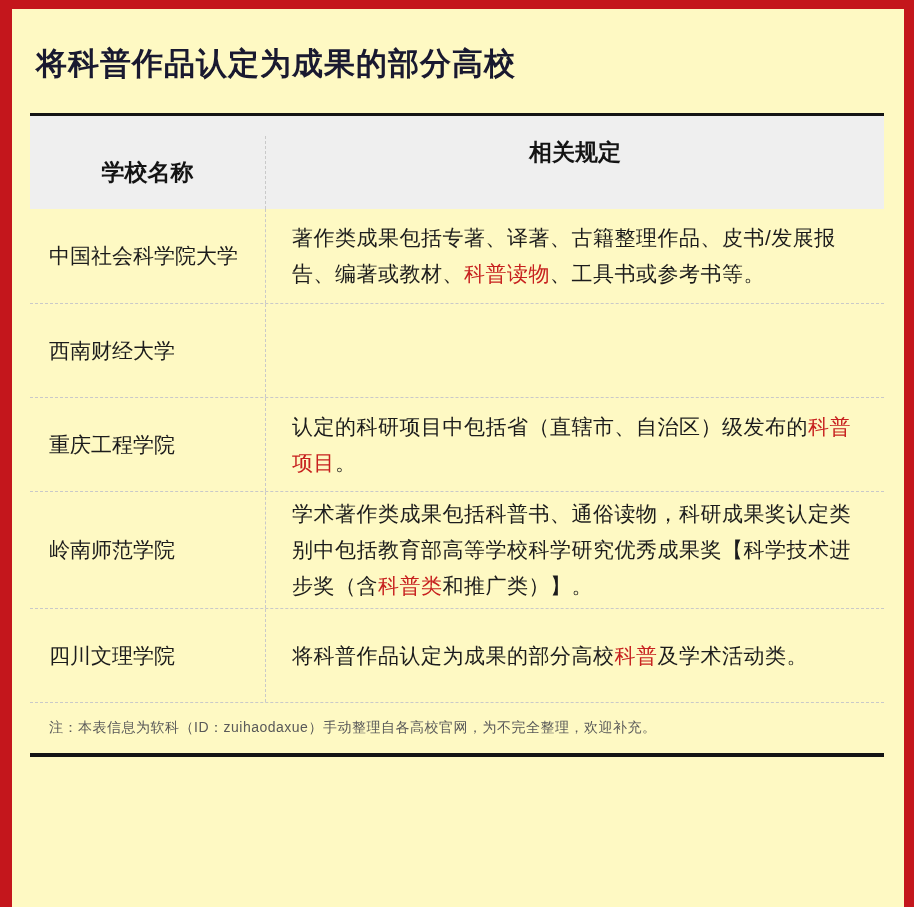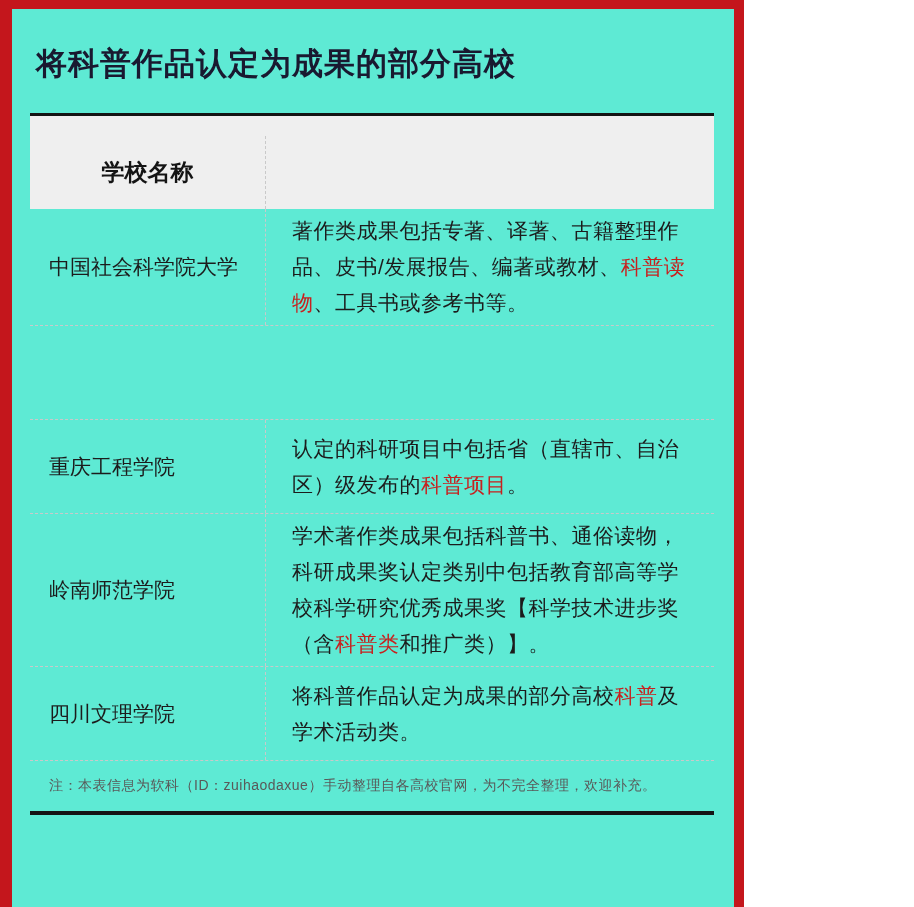--- a/index.html
+++ b/index.html
@@ -9,21 +9,21 @@
     --title-color:#191930;
     --body-text:#1c1c1c;
     --note-text:#595959;
     --dash-color:#c9c9c9;
     --rule-black:#141414;
   }
   *{margin:0;padding:0;box-sizing:border-box;}
   html,body{background:#ffffff;}
   body{font-family:"Liberation Sans","DejaVu Sans",sans-serif;}
   .page{
-    width:744px;height:907px;background:#5eead4;overflow:hidden;position:relative;
+    width:914px;height:907px;background:#fef9c3;overflow:hidden;position:relative;
     border-top:9px solid var(--frame-red);
     border-left:12px solid var(--frame-red);
     border-right:10px solid var(--frame-red);
   }
   .title{
     margin:34px 20px 0 24px;
     font-size:31px;font-weight:bold;color:var(--title-color);
     letter-spacing:1px;
   }
   .table{
@@ -62,33 +62,37 @@
 </style>
 </head>
 <body>
 
 <div class="page">
   <h1 class="title">将科普作品认定为成果的部分高校</h1>
 
   <div class="table">
     <div class="thead">
       <div class="th col-school">学校名称</div>
+      <div class="th col-reg">相关规定</div>
     </div>
 
     <div>
   <div class="tr">
     <div class="td-school">
       <span>中国社会科学院大学</span>
     </div>
     <div class="td-reg">
       <div><span>著作类成果包括专著、译著、古籍整理作品、皮书/发展报告、编著或教材、</span><span class="red">科普读物</span><span>、工具书或参考书等。</span></div>
     </div>
   </div>
 
   <div class="tr">
+    <div class="td-school">
+      <span>西南财经大学</span>
+    </div>
   </div>
 
 
   <div class="tr">
     <div class="td-school">
       <span>重庆工程学院</span>
     </div>
     <div class="td-reg">
       <div><span>认定的科研项目中包括省（直辖市、自治区）级发布的</span><span class="red">科普项目</span><span>。</span></div>
     </div>

